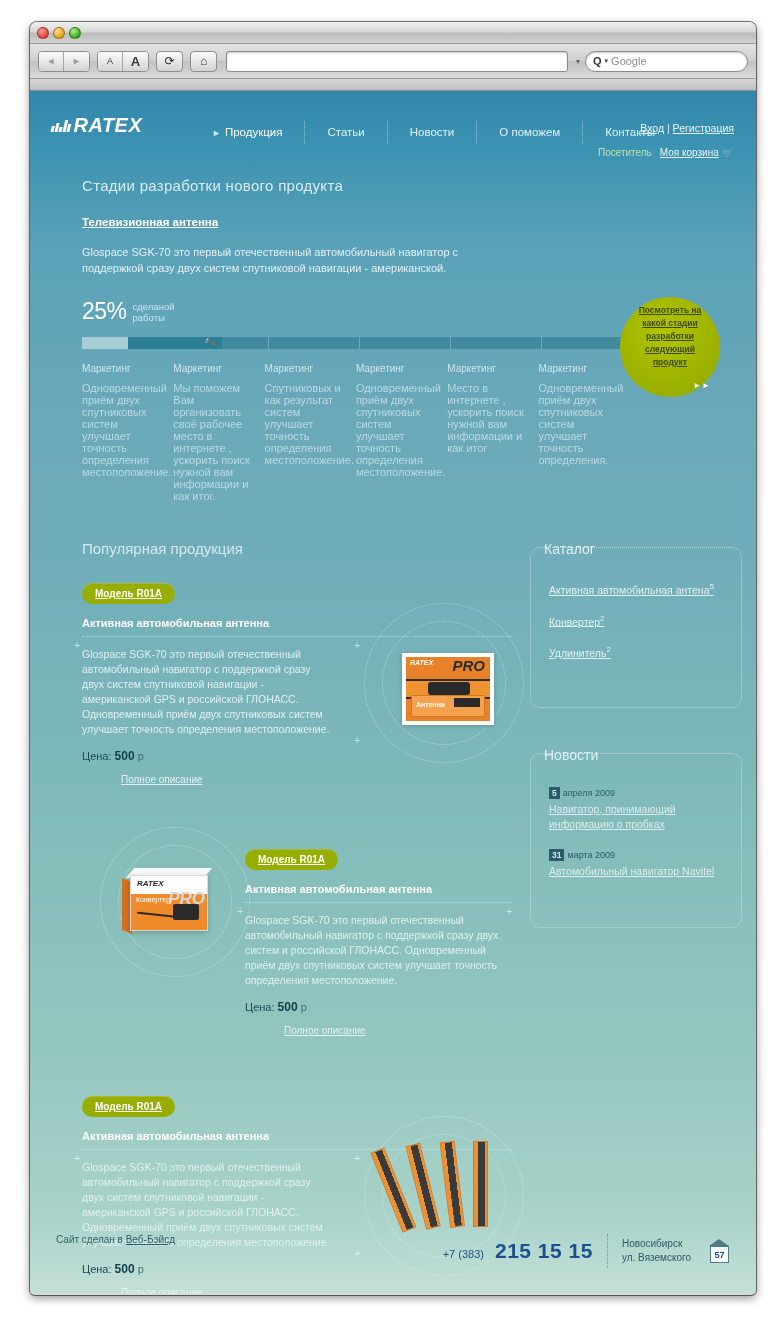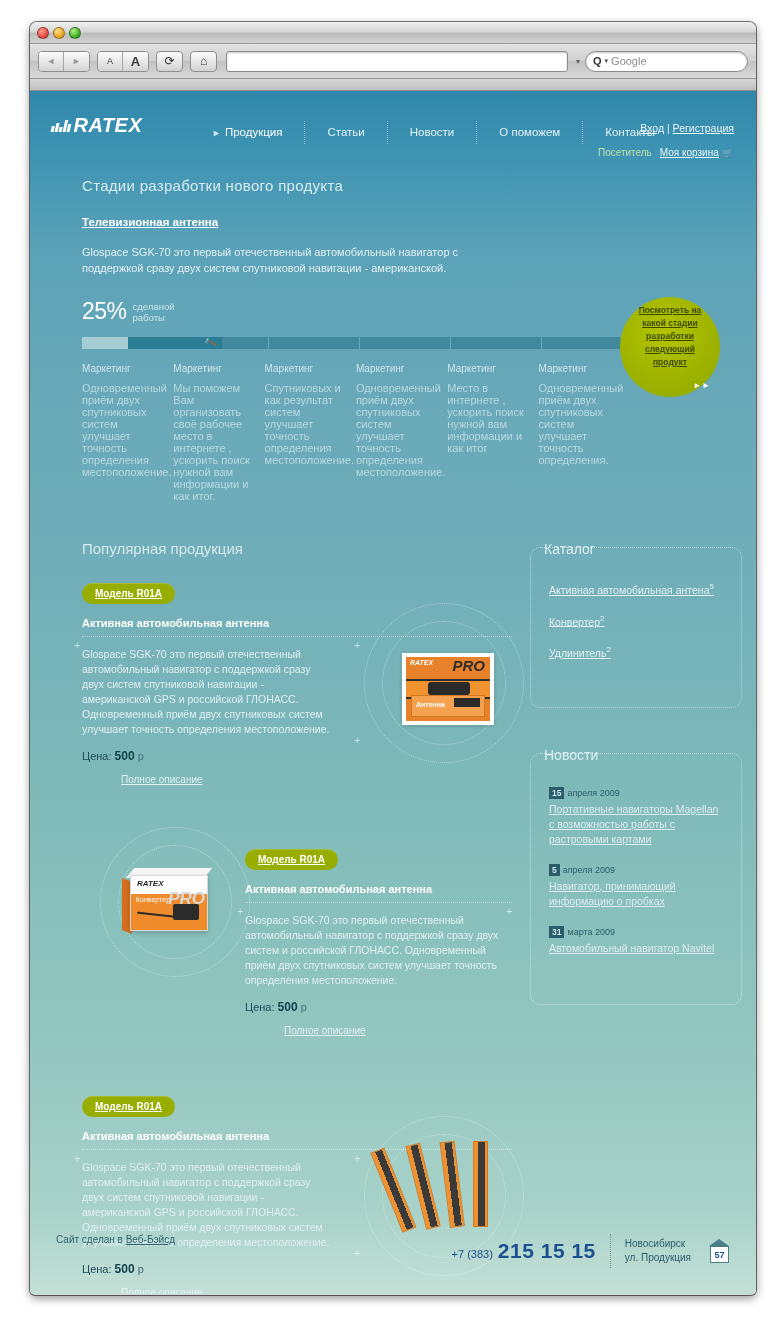--- a/index.html
+++ b/index.html
@@ -279,21 +279,21 @@
 
   
   #footer {
     position: absolute; left: 0; right: 0; bottom: 0; height: 92px;
     padding: 32px 26px 0 26px;
     display: flex; align-items: flex-start; justify-content: space-between;
   }
   #made-by { font-size: 10px; color: #2f5f6b; }
   #made-by a { color: #2f5f6b; text-decoration: underline; }
   #contacts { display: flex; align-items: center; gap: 14px; }
-  #phone { font-size: 11px; color: #1c4f8e; display: flex; align-items: baseline; gap: 5px; }
+  #phone { font-size: 11px; color: #1c4f8e; display: flex; align-items: baseline; gap: 11px; }
   #phone b { font-size: 21px; font-weight: bold; letter-spacing: .5px; }
   .v-dots { width: 1px; height: 34px; border-left: 1px dotted #6d9aa3; }
   #address { font-size: 10px; line-height: 14px; color: #2b5c69; }
   #house {
     width: 21px; height: 24px; position: relative; margin-left: 4px;
   }
   .house-roof {
     position: absolute; top: 0; left: 0; width: 0; height: 0;
     border-left: 10.5px solid transparent; border-right: 10.5px solid transparent;
     border-bottom: 7px solid #4b7d88;
@@ -556,26 +556,20 @@
               <span>Удлинитель</span><sup>2</sup>
             </a>
           </div>
         </div>
 
         <div class="panel">
           <div class="panel-head">Новости</div>
           <div class="panel-box">
             <div class="news-item">
               <div class="news-date">
-                <b>15</b><span>апреля 2009</span>
-              </div>
-              <a href="#" class="news-link">Портативные навигаторы Magellan с возможностью работы с растровыми картами</a>
-            </div>
-            <div class="news-item">
-              <div class="news-date">
                 <b>5</b><span>апреля 2009</span>
               </div>
               <a href="#" class="news-link">Навигатор, принимающий информацию о пробках</a>
             </div>
             <div class="news-item">
               <div class="news-date">
                 <b>31</b><span>марта 2009</span>
               </div>
               <a href="#" class="news-link">Автомобильный навигатор Navitel</a>
             </div>
@@ -590,21 +584,21 @@
         <a href="#">Веб-Бэйсд</a>
       </div>
       <div id="contacts">
         <div id="phone">
           <span>+7 (383)</span>
           <b>215 15 15</b>
         </div>
         <div class="v-dots"></div>
         <div id="address">
           <div>Новосибирск</div>
-          <div>ул. Продукция</div>
+          <div>ул. Вяземского</div>
         </div>
         <div id="house">
           <div class="house-roof"></div>
           <div class="house-body">57</div>
         </div>
       </div>
     </div>
 
   </div>
 </div>

